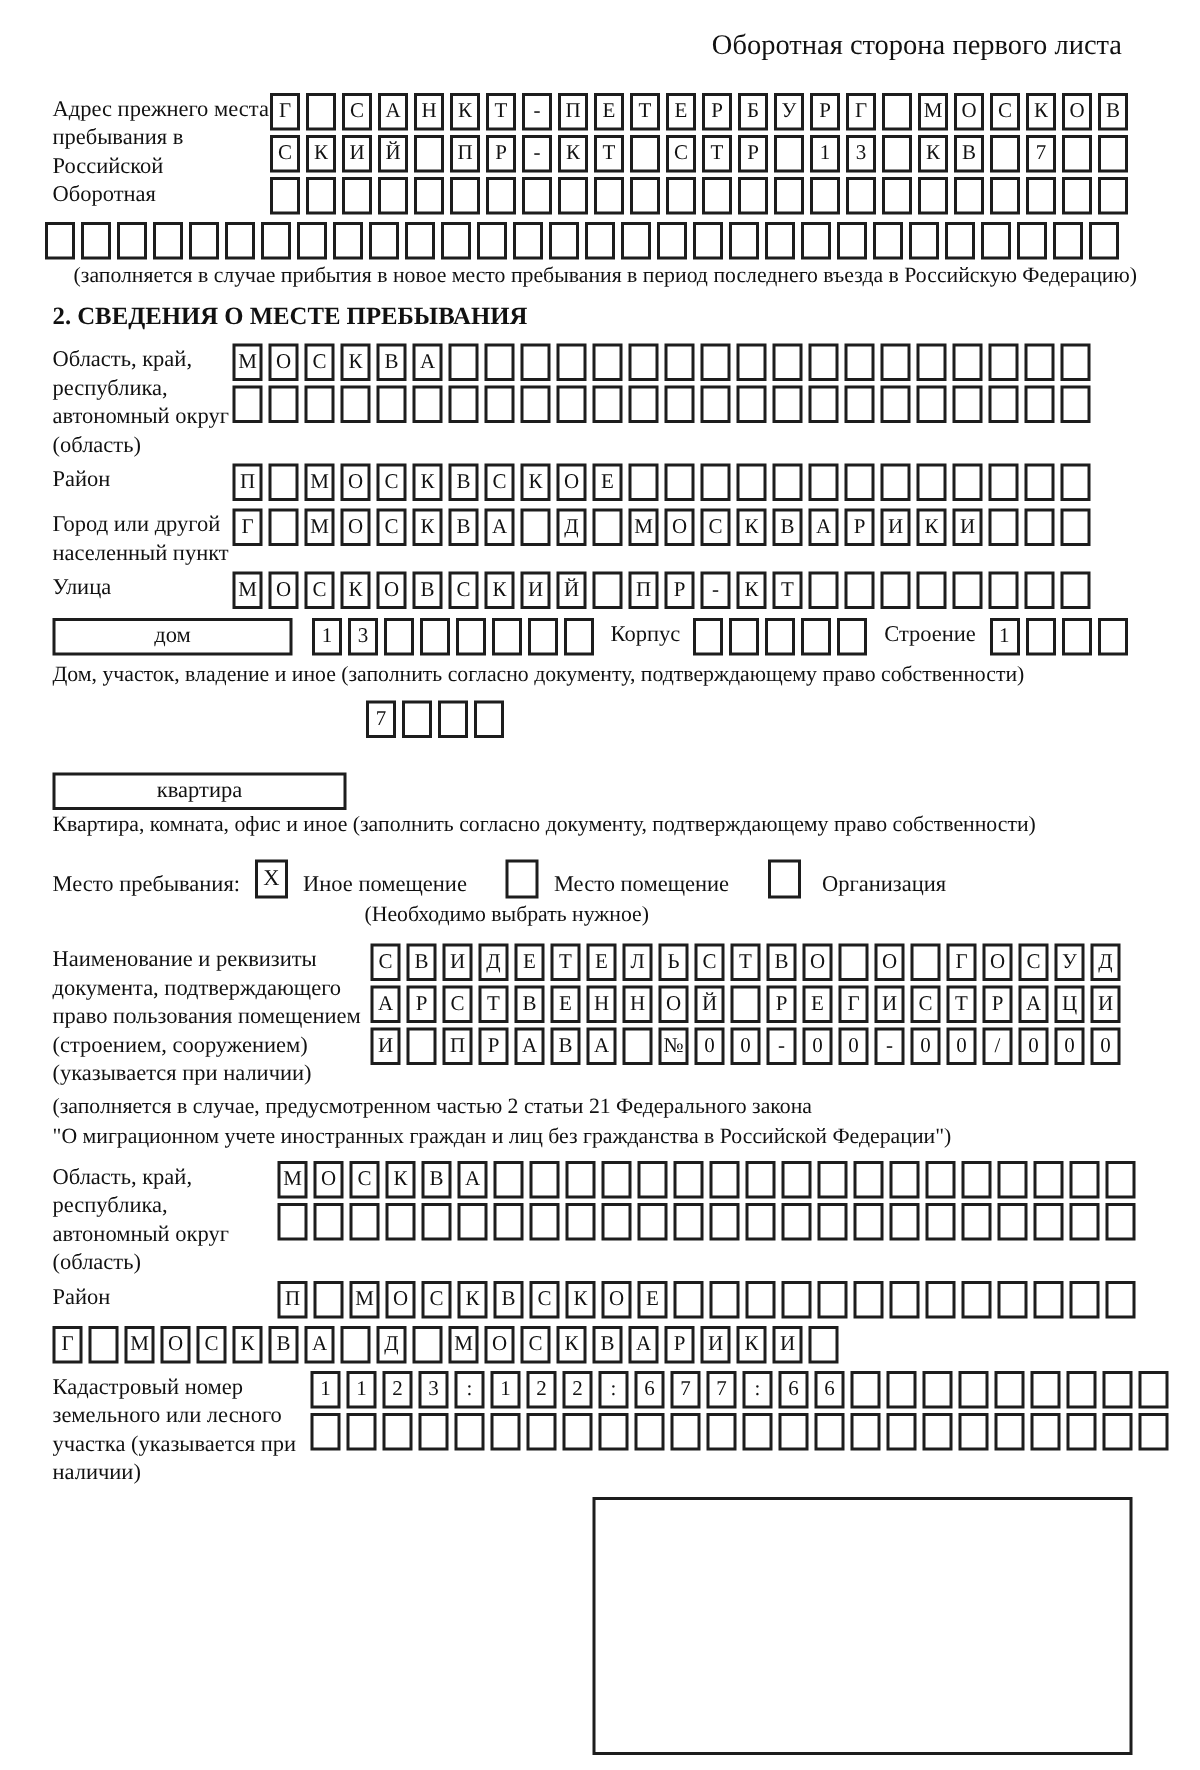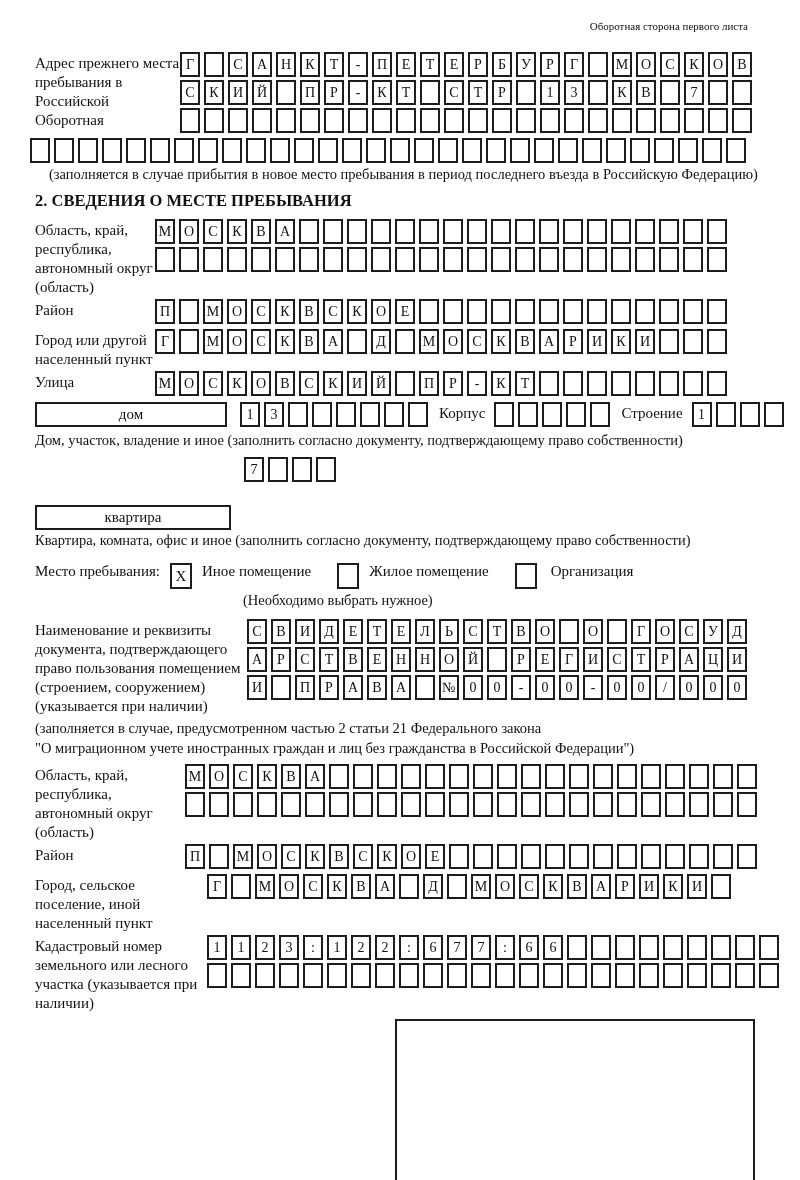--- a/index.html
+++ b/index.html
@@ -1,40 +1,40 @@
 <!DOCTYPE html>
 <html><head>
 <meta charset="utf-8">
 <style>
   html,body{margin:0;padding:0;background:#fff;}
   body{width:800px;font-family:"Liberation Serif","DejaVu Serif",serif;color:#111;}
   .page{width:800px;height:1180px;box-sizing:border-box;padding:6px 28px 0 35px;overflow:hidden;}
-  .top-note{text-align:right;font-size:11px;margin:14px 24px 20px 0;}
+  .top-note{text-align:right;font-size:19px;margin:14px 24px 20px 0;}
   .fblock{display:flex;align-items:flex-start;margin-bottom:2px;}
   .flabel{font-size:15px;line-height:19px;flex:0 0 auto;padding-top:2px;}
   .w140{width:145px;}
   .w120{width:120px;}
   .w150{width:150px;}
   .w170{width:172px;}
   .w205{width:212px;}
   .rows{display:flex;flex-direction:column;}
   .cellrow{display:flex;gap:4px;margin-bottom:3px;}
   .cell{width:20px;height:25px;flex:0 0 20px;border:2px solid #1d1d1d;box-sizing:border-box;
         display:flex;align-items:center;justify-content:center;font-size:14px;line-height:1;}
   .fullrow{margin-left:-5px;margin-top:1px;}
   .caption{font-size:14.5px;margin:1px 0 8px;}
   .center{text-align:center;}
   .sec-title{text-align:left;font-weight:bold;font-size:16.5px;margin:8px 0 8px;}
   .hrow{display:flex;align-items:flex-start;margin:3px 0 2px;}
   .widebox{border:2px solid #1d1d1d;height:25px;box-sizing:border-box;display:flex;
            align-items:center;justify-content:center;font-size:15px;flex:0 0 auto;}
-  .dom{width:192px;margin-right:13px;}
+  .dom{width:160px;margin-right:13px;}
   .kv{width:196px;margin-right:13px;margin-top:48px;}
   .inline-label{font-size:15px;margin:3px 9px 0 11px;white-space:nowrap;}
-  .chkrow{display:flex;align-items:flex-start;font-size:15px;margin-top:14px;font-family:Liberation Serif, serif;}
+  .chkrow{display:flex;align-items:flex-end;font-size:15px;margin-top:14px;font-family:Liberation Serif, serif;}
   .chkbox{width:22px;height:26px;flex:0 0 22px;border:2px solid #1d1d1d;box-sizing:border-box;
           display:flex;align-items:center;justify-content:center;font-size:15px;}
   .chklabel{margin:0 26px 0 10px;}
   .chklabel-last{margin-left:14px;}
   .stay-label{margin-right:10px;}
   .subnote{font-size:14.5px;margin:3px 0 10px 208px;}
   .note-lines{text-align:left;font-size:14.5px;line-height:20px;margin-bottom:6px;}
   .fact-title{text-align:center;font-weight:bold;font-size:16px;margin:10px 0 8px;}
   .stamp-box{width:360px;height:172px;border:2px solid #1d1d1d;box-sizing:border-box;margin-left:360px;margin-top:6px;}
 </style>
@@ -351,21 +351,21 @@
         <span class="cell"></span>
       </div>
   </div>
   <div class="caption">Квартира, комната, офис и иное (заполнить согласно документу, подтверждающему право собственности)</div>
 
   <div class="chkrow">
     <span class="stay-label">Место пребывания:</span>
     <span class="chkbox">X</span>
     <span class="chklabel">Иное помещение</span>
     <span class="chkbox"></span>
-    <span class="chklabel">Жилое помещение</span>
+    <span class="chklabel">Место помещение</span>
     <span class="chkbox"></span>
     <span class="chklabel chklabel-last">Организация</span>
   </div>
   <div class="subnote">(Необходимо выбрать нужное)</div>
 
   <div class="fblock">
     <div class="flabel w205">Наименование и реквизиты документа, подтверждающего право пользования помещением (строением, сооружением) (указывается при наличии)</div>
     <div class="rows">
       <div class="cellrow">
           <span class="cell">С</span>
@@ -526,21 +526,20 @@
         <span class="cell"></span>
         <span class="cell"></span>
         <span class="cell"></span>
         <span class="cell"></span>
         <span class="cell"></span>
         <span class="cell"></span>
       </div>
   </div>
 
   <div class="fblock">
-    <div class="flabel w170">Город, сельское поселение, иной населенный пункт</div>
     <div class="cellrow">
         <span class="cell">Г</span>
         <span class="cell"></span>
         <span class="cell">М</span>
         <span class="cell">О</span>
         <span class="cell">С</span>
         <span class="cell">К</span>
         <span class="cell">В</span>
         <span class="cell">А</span>
         <span class="cell"></span>

